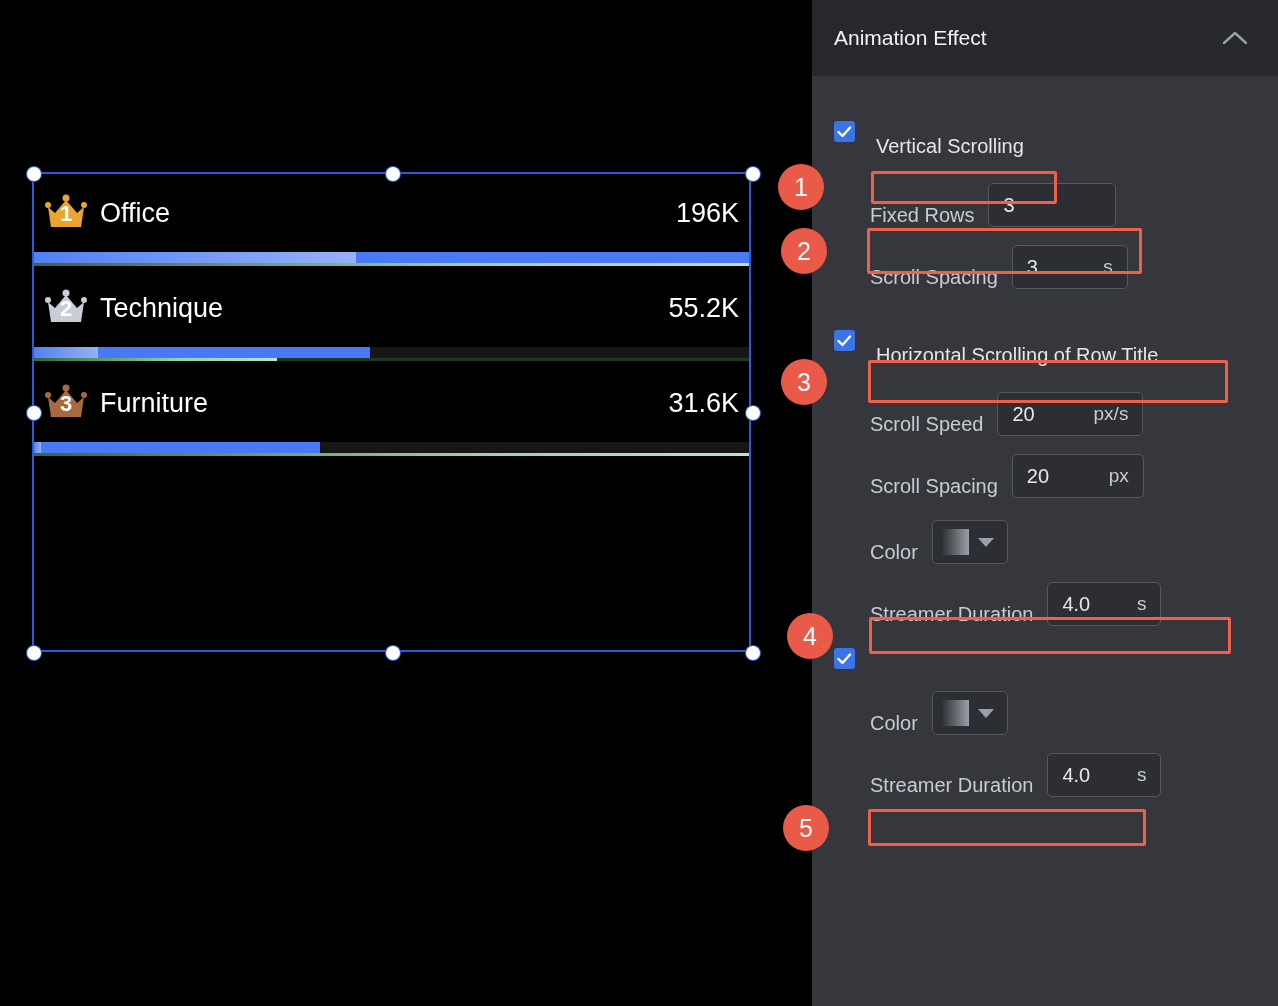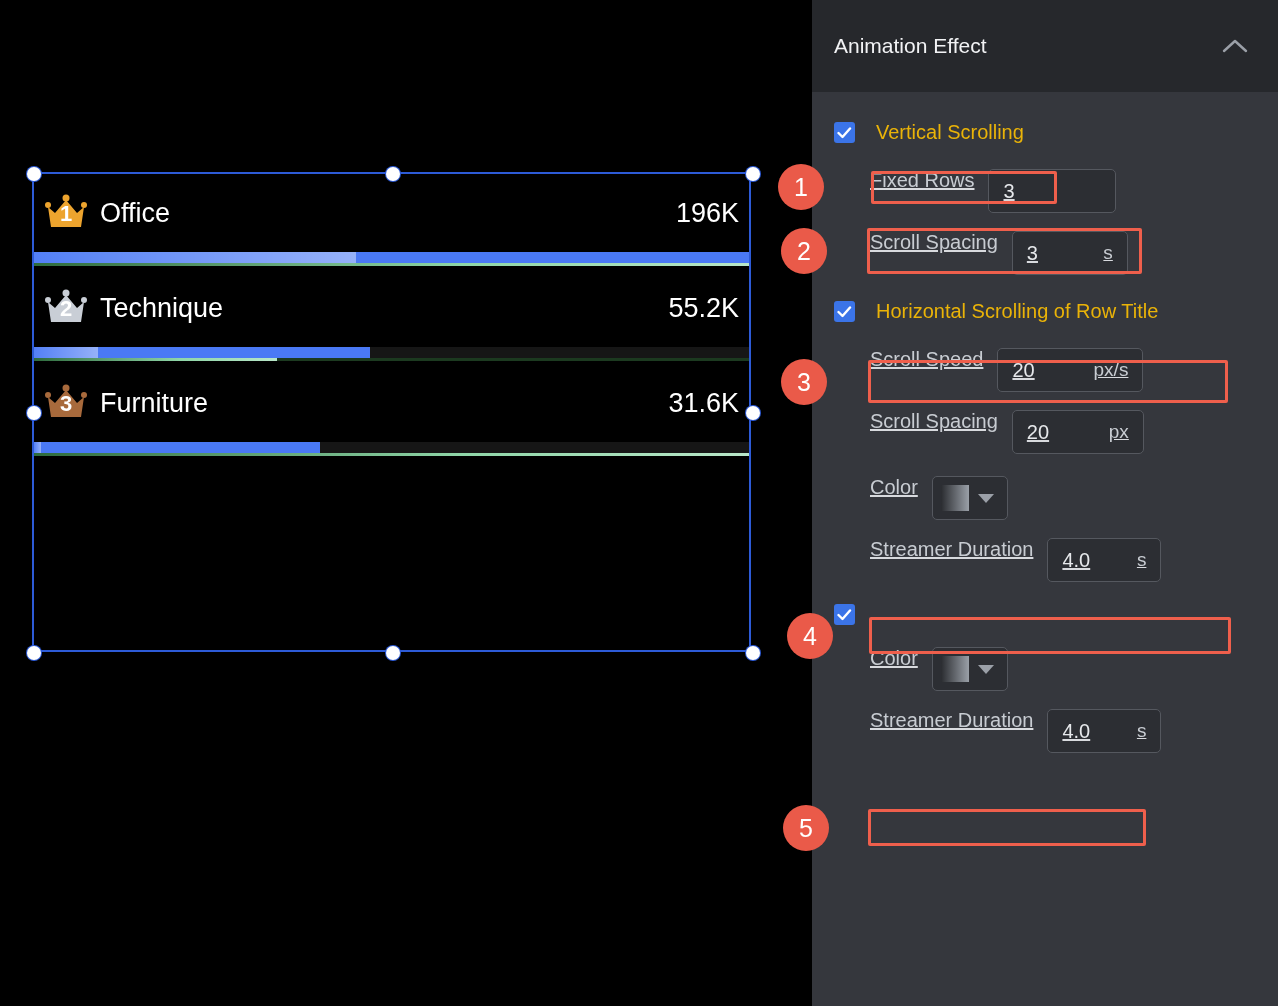--- a/index.html
+++ b/index.html
@@ -97,21 +97,21 @@
   }
 
   
   #panel {
     position: absolute; left: 812px; top: 0;
     width: 466px; height: 1006px;
     background: #35373d;
     color: #d8dade;
   }
   .panel-header {
-    height: 92px;
+    height: 76px;
     background: #26282c;
     display: flex; align-items: center;
     padding: 0 24px 0 22px;
   }
   .panel-title { font-size: 21px; color: #f2f3f5; }
   .collapse-btn {
     margin-left: auto;
     width: 38px; height: 38px;
     display: flex; align-items: center; justify-content: center;
     cursor: pointer;
@@ -130,27 +130,26 @@
   }
   .check-col { width: 36px; flex: 0 0 36px; display: flex; align-items: center; }
   .checkbox {
     width: 21px; height: 21px;
     border-radius: 3px;
     background: #3b74e8;
     display: flex; align-items: center; justify-content: center;
     cursor: pointer;
   }
   .checkbox svg { display: block; }
-  .check-label { font-size: 20px; color: #eab308; padding: 3px 6px; }
+  .check-label { font-size: 20px; color: #e5e5e5; padding: 3px 6px; margin-top: 30px; }
 
   .inline-row {
-    display: flex; align-items: flex-start;
+    display: flex; align-items: flex-end;
     margin-top: 18px;
     padding-left: 36px;
-    text-decoration: underline;
   }
   .f-label { font-size: 20px; color: #c8ccd2; }
   .f-input {
     margin-left: 14px;
     height: 44px;
     border: 1px solid #55585f;
     border-radius: 5px;
     background: #2c2e33;
     display: flex; align-items: center;
     padding: 0 14px;

